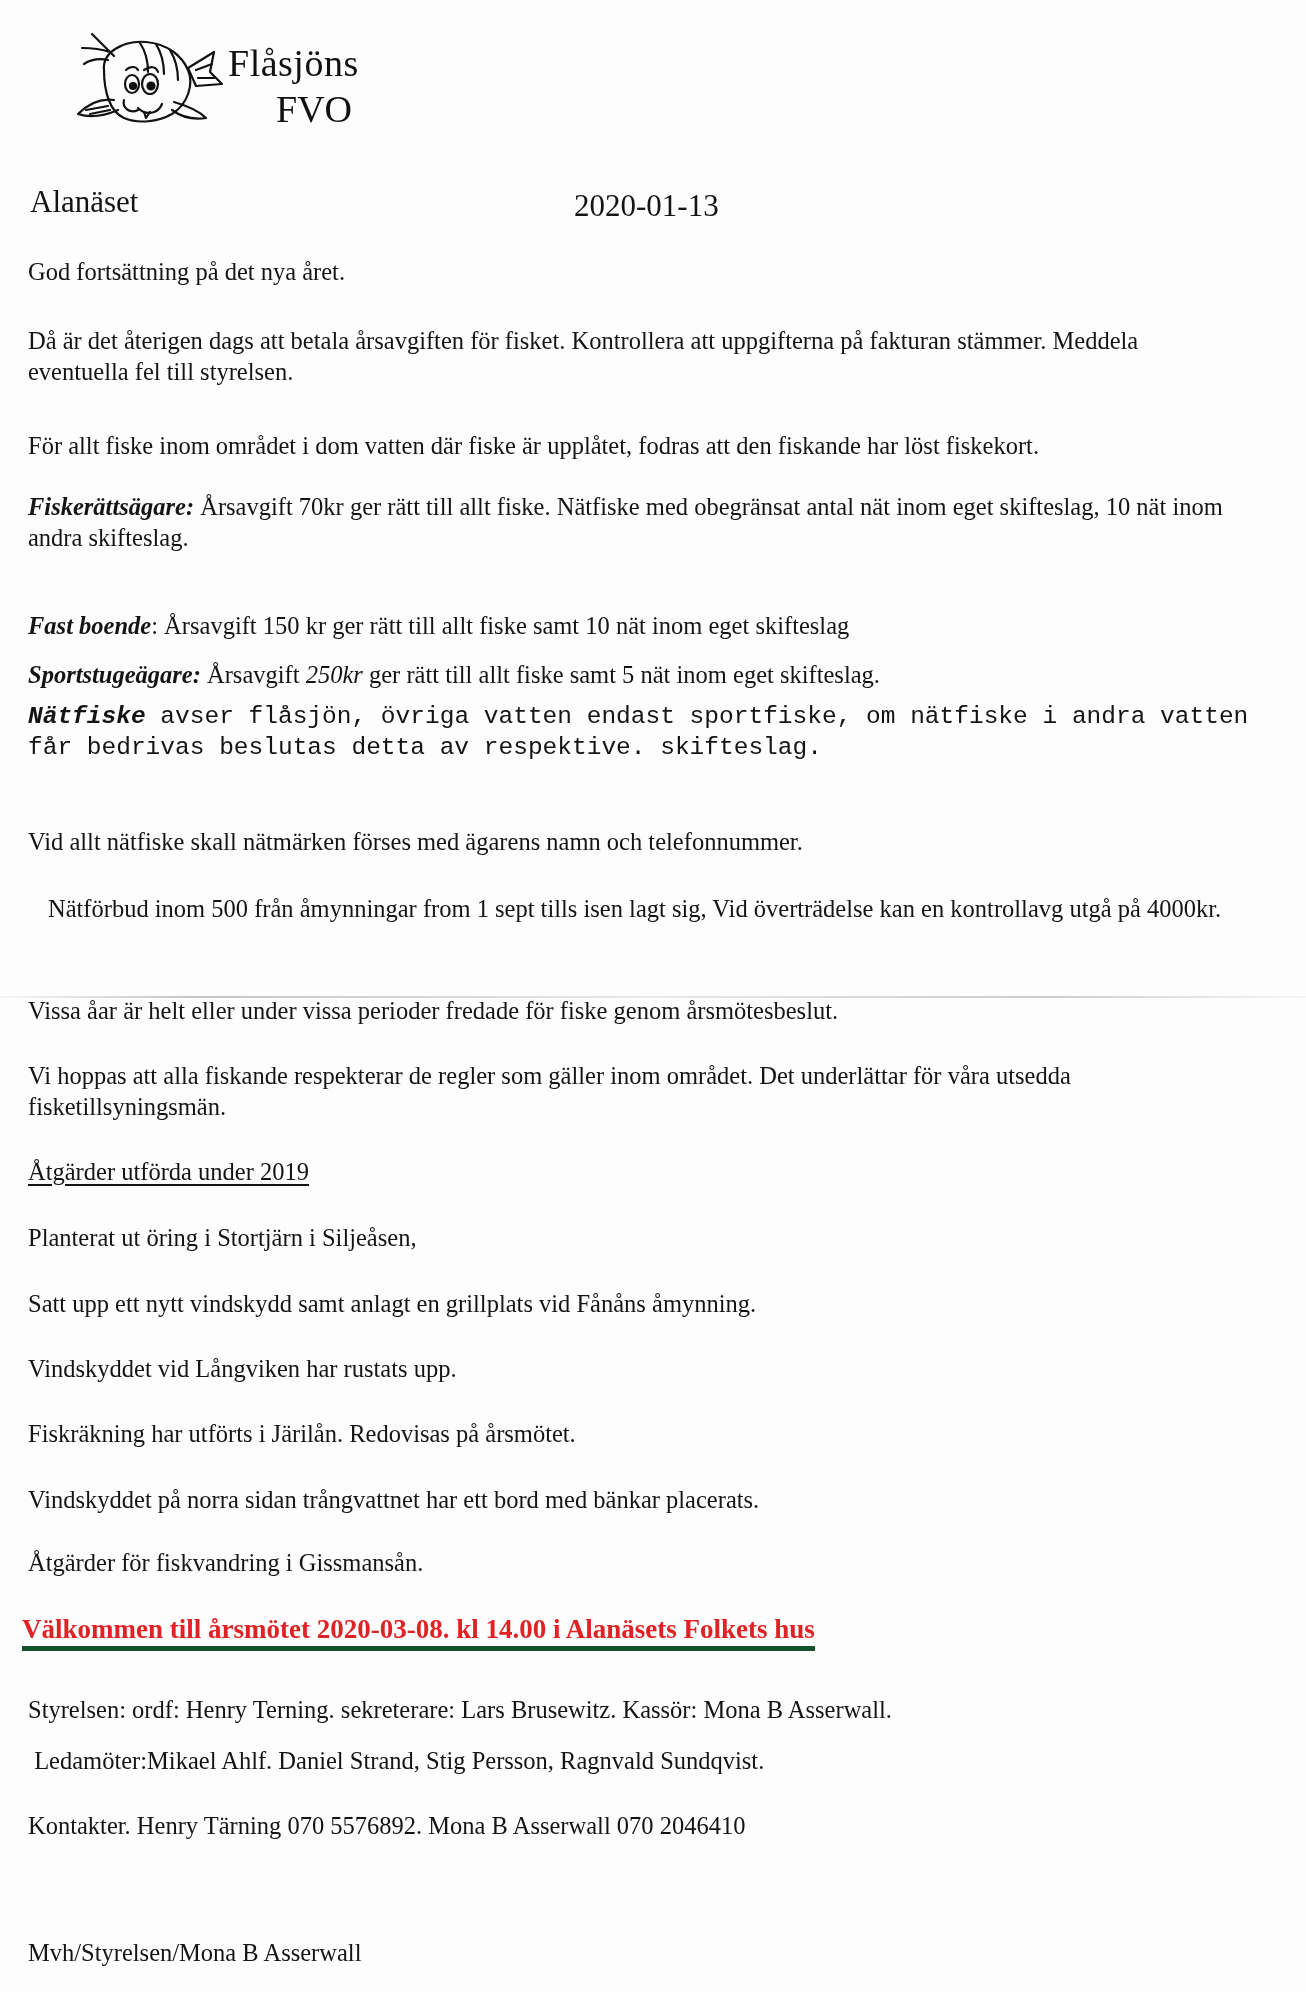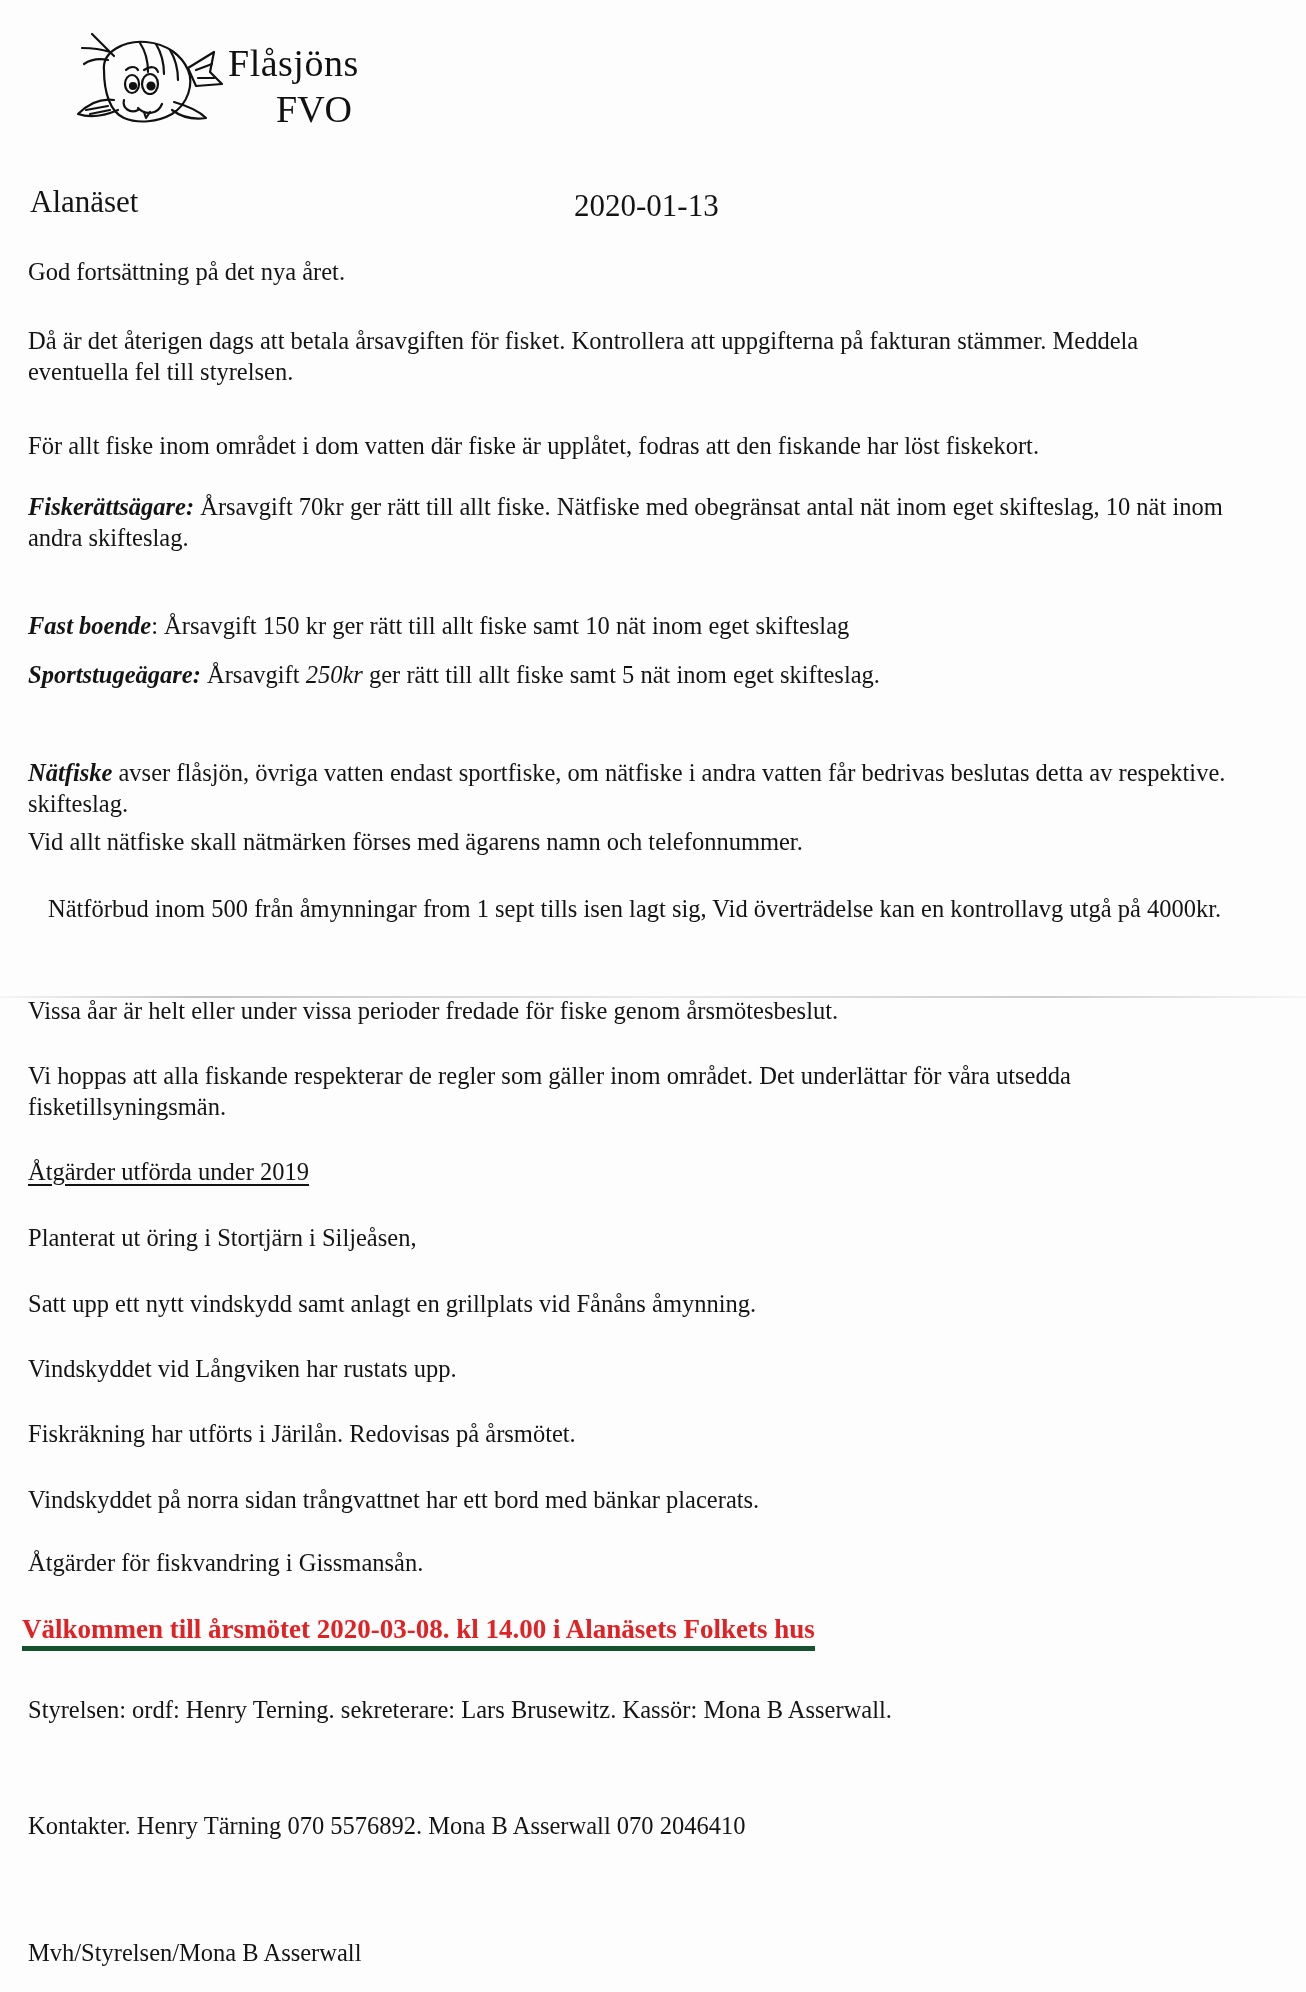--- a/index.html
+++ b/index.html
@@ -134,21 +134,21 @@
   </div>
 
   <div class="p" style="top:610px;">
     <span class="bi">Fast boende</span><span>: Årsavgift 150 kr ger rätt till allt fiske samt 10 nät inom eget skifteslag</span>
   </div>
 
   <div class="p" style="top:659px;">
     <span class="bi">Sportstugeägare:</span><span> Årsavgift </span><span class="it">250kr</span><span> ger rätt till allt fiske samt 5 nät inom eget skifteslag.</span>
   </div>
 
-  <div class="p" style="top:757px; width:1240px;">
+  <div class="p" style="top:701px; width:1240px;font-family:Liberation Mono, monospace;">
     <span class="bi">Nätfiske</span><span> avser flåsjön, övriga vatten endast sportfiske, om nätfiske i andra vatten får bedrivas beslutas detta av respektive. skifteslag.</span>
   </div>
 
   <div class="p" style="top:826px;">Vid allt nätfiske skall nätmärken förses med ägarens namn och telefonnummer.</div>
 
   <div class="p" style="top:893px; width:1260px;margin-left:20px;">Nätförbud inom 500 från åmynningar from 1 sept  tills isen lagt sig, Vid överträdelse kan en kontrollavg utgå på 4000kr.</div>
 
   <div class="fold-line"></div>
 
   <div class="p" style="top:995px;">Vissa åar är helt eller under vissa perioder fredade för fiske genom årsmötesbeslut.</div>
@@ -160,17 +160,18 @@
   <div class="p" style="top:1222px;">Planterat ut öring i Stortjärn i Siljeåsen,</div>
   <div class="p" style="top:1288px;">Satt upp ett nytt vindskydd samt anlagt en grillplats vid Fånåns åmynning.</div>
   <div class="p" style="top:1353px;">Vindskyddet vid Långviken har rustats upp.</div>
   <div class="p" style="top:1418px;">Fiskräkning har utförts i Järilån. Redovisas på årsmötet.</div>
   <div class="p" style="top:1484px;">Vindskyddet på norra sidan trångvattnet har ett bord med bänkar placerats.</div>
   <div class="p" style="top:1547px;">Åtgärder för fiskvandring i Gissmansån.</div>
 
   <div class="red-banner">Välkommen till årsmötet 2020-03-08. kl 14.00 i Alanäsets Folkets hus</div>
 
   <div class="p" style="top:1694px;">Styrelsen: ordf: Henry Terning. sekreterare: Lars Brusewitz. Kassör: Mona B Asserwall.</div>
+  <div class="p" style="top:1745px; white-space:pre;"> Ledamöter:Mikael Ahlf. Daniel Strand, Stig Persson, Ragnvald Sundqvist.</div>
   <div class="p" style="top:1810px;">Kontakter. Henry Tärning 070 5576892. Mona B Asserwall 070 2046410</div>
 
   <div class="p" style="top:1937px;">Mvh/Styrelsen/Mona B Asserwall</div>
 
 </div>
 
 </body></html>

